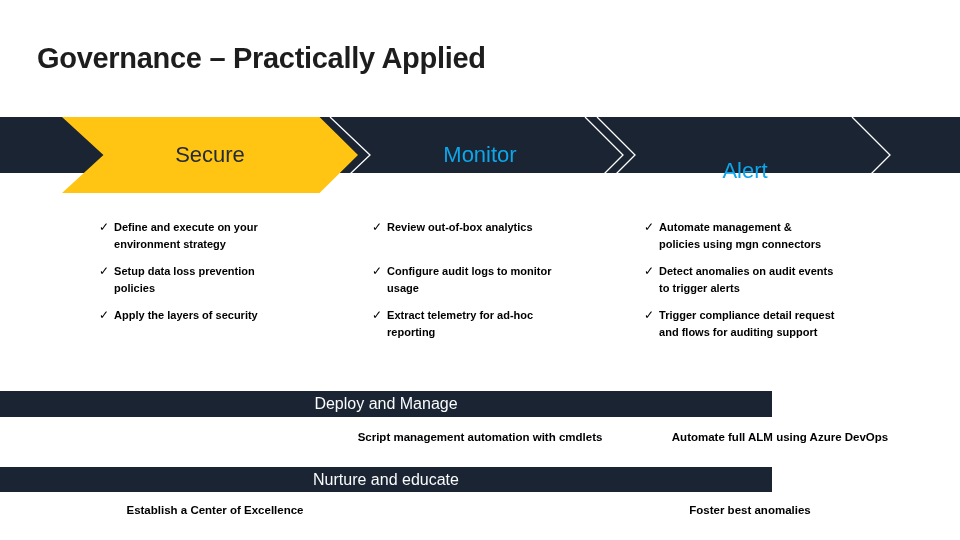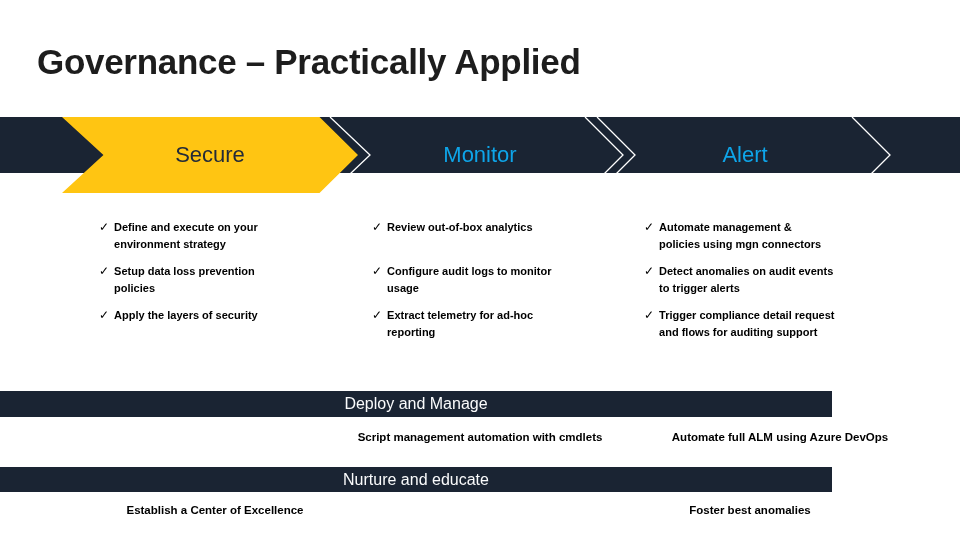--- a/index.html
+++ b/index.html
@@ -2,57 +2,57 @@
 <html><head>
 <meta charset="utf-8">
 <style>
   html,body { margin:0; padding:0; background:#e8e8e8; }
   .slide {
     position:relative; width:960px; height:540px; background:#ffffff;
     font-family:"Liberation Sans", sans-serif; overflow:hidden;
   }
   .title {
     position:absolute; left:37px; top:42px;
-    font-size:35px; font-weight:700; color:#1d1d1d; letter-spacing:-0.3px;
+    font-size:29px; font-weight:700; color:#1d1d1d; letter-spacing:-0.3px;
   }
   
   .band {
     position:absolute; left:0; top:117px; width:960px; height:56px;
     background:#1a2433;
   }
   .chevron-yellow {
     position:absolute; left:62px; top:0; width:296px; height:76px;
     background:#ffc512;
     clip-path:polygon(0% 0%, 87% 0%, 100% 50%, 87% 100%, 0% 100%, 14% 50%);
     display:flex; align-items:center; justify-content:center;
   }
   .stage-label { font-size:22px; font-weight:400; }
   .stage-label.dark  { color:#232b38; }
   .stage-label.light { color:#0ea5e9; }
   .band-slot {
     position:absolute; top:0; height:76px;
     display:flex; align-items:center; justify-content:center;
   }
   .band-slot.monitor { left:380px; width:200px; }
-  .band-slot.alert   { left:645px; width:200px; }
+  .band-slot.alert   { left:645px; width:200px;margin-top:16px; }
   .band-svg { position:absolute; left:0; top:0; }
   
   .col { position:absolute; top:219px; }
   .col.c1 { left:99px;  width:200px; }
   .col.c2 { left:372px; width:212px; }
   .col.c3 { left:644px; width:235px; }
   .bullet { display:flex; gap:5px; min-height:34px; margin-bottom:10px; }
   .check  { font-size:12px; line-height:17px; color:#000; font-weight:400; flex:0 0 auto; }
   .btext  {
     font-size:11px; font-weight:700; line-height:17px; color:#000;
     white-space:pre-line;
   }
   
   .bar {
-    position:absolute; left:0; width:832px; background:#1a2433;
+    position:absolute; left:0; width:772px; background:#1a2433;
     display:flex; align-items:center; justify-content:center;
     color:#fafbfc; font-size:16px; font-weight:400;
   }
   .bar.deploy  { top:391px; height:26px; }
   .bar.nurture { top:467px; height:25px; }
   .row-item {
     position:absolute; font-size:11.5px; font-weight:700; color:#000;
     text-align:center; line-height:15px;
   }
   .ri-d1 { top:430px; left:60px;  width:295px; }

